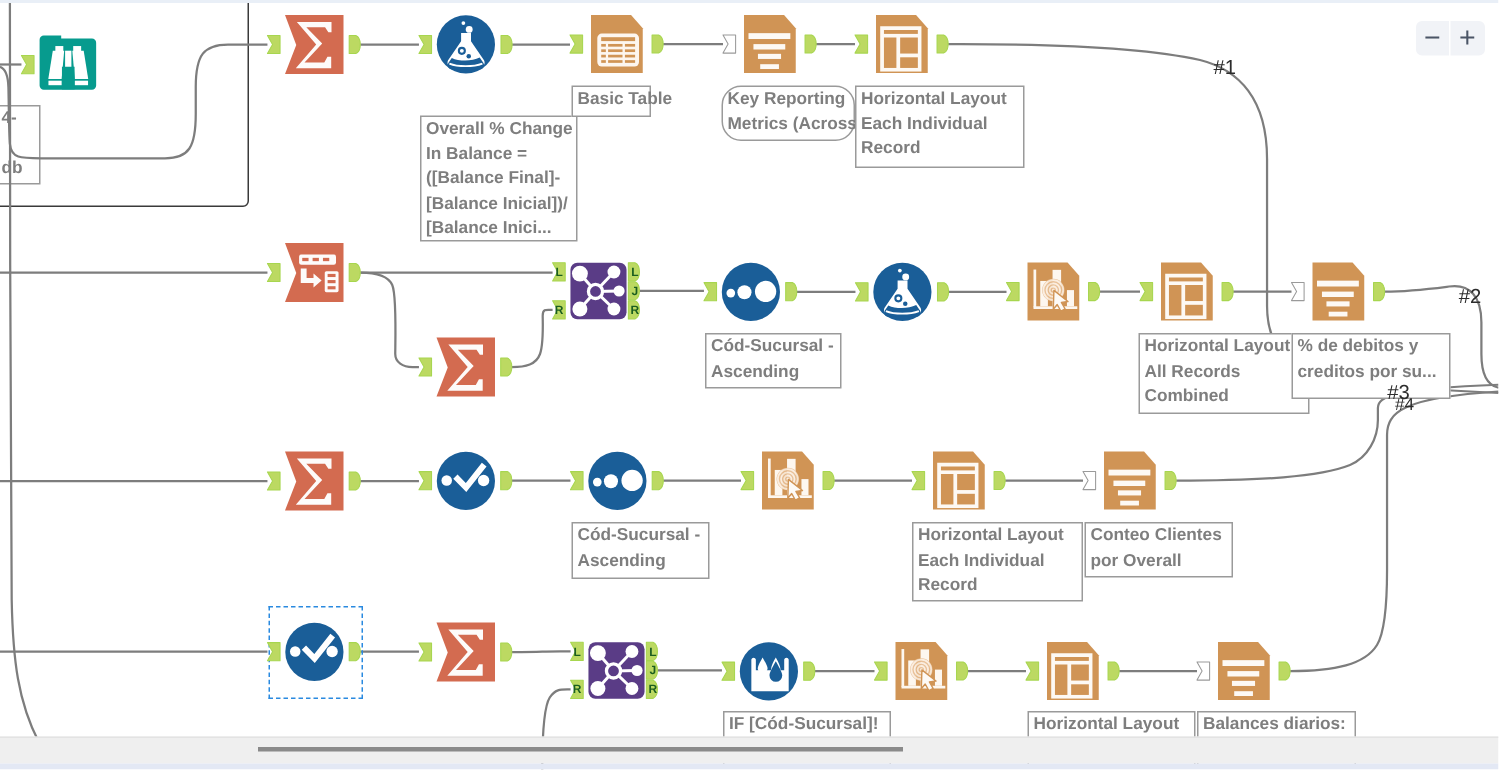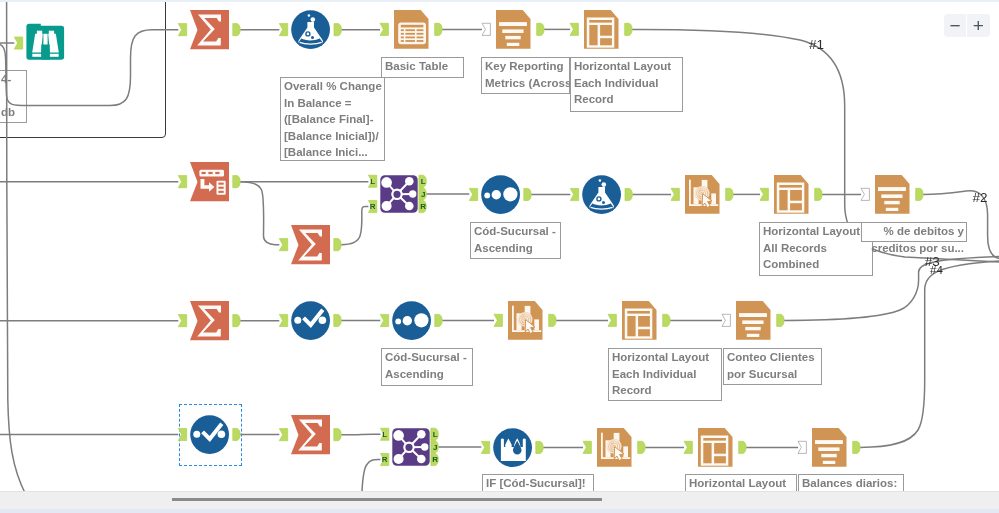--- a/index.html
+++ b/index.html
@@ -517,40 +517,40 @@
   <div class="scrollthumb"></div>
   <div class="zoomctl">
     <div class="zoombtn minus">−</div>
     <div class="zoombtn plus">+</div>
   </div>
 <div class="lbl" style="left: 280px; top: 57px; width: 105px; height: 84px; margin-top: 20px;">Overall % Change
 In Balance =
 ([Balance Final]-
 [Balance Inicial])/
 [Balance Inici...</div>
-    <div class="lbl" style="left: 381px; top: 57px; width: 83px; height: 21px;">Basic Table</div>
-    <div class="lbl" style="left: 481px; top: 57px; width: 89px; height: 37px;">Key Reporting
+    <div class="lbl" style="left: 381px; top: 57px; width: 53px; height: 21px;">Basic Table</div>
+    <div class="lbl" style="left: 481px; top: 57px; width: 89px; height: 37px; border-radius: 13px;">Key Reporting
 Metrics (Across</div>
     <div class="lbl" style="left: 570px; top: 57px; width: 113px; height: 55px;">Horizontal Layout
 Each Individual
 Record</div>
     <div class="lbl" style="left: 470px; top: 222px; width: 91px; height: 37px;">Cód-Sucursal -
 Ascending</div>
     <div class="lbl" style="left: 759px; top: 222px; width: 114px; height: 54px;">Horizontal Layout
 All Records
 Combined</div>
-    <div class="lbl" style="left: 861px; top: 222px; width: 106px; height: 20px; text-align: right;">% de debitos y
+    <div class="lbl" style="left: 861px; top: 222px; width: 106px; height: 44px;">% de debitos y
 creditos por su...</div>
     <div class="lbl" style="left: 381px; top: 348px; width: 92px; height: 38px;">Cód-Sucursal -
 Ascending</div>
     <div class="lbl" style="left: 608px; top: 348px; width: 114px; height: 53px;">Horizontal Layout
 Each Individual
 Record</div>
     <div class="lbl" style="left: 723px; top: 348px; width: 99px; height: 37px;">Conteo Clientes
-por Sucursal</div>
+por Overall</div>
     <div class="lbl" style="left: 482px; top: 474px; width: 112px; height: 37px;">IF [Cód-Sucursal]!</div>
     <div class="lbl" style="left: 685px; top: 474px; width: 112px; height: 37px;">Horizontal Layout</div>
     <div class="lbl" style="left: 798px; top: 474px; width: 106px; height: 37px;">Balances diarios:</div>
     <div class="marker" style="left: 809px; top: 36.5px; font-size: 13.5px;">#1</div>
     <div class="marker" style="left: 972.5px; top: 190px; font-size: 13.5px;">#2</div>
     <div class="marker" style="left: 924.8px; top: 253.5px; font-size: 13.5px;">#3</div>
     <div class="marker" style="left: 930px; top: 263.5px; font-size: 11.5px;">#4</div>
   </div>
 
 </body></html>

